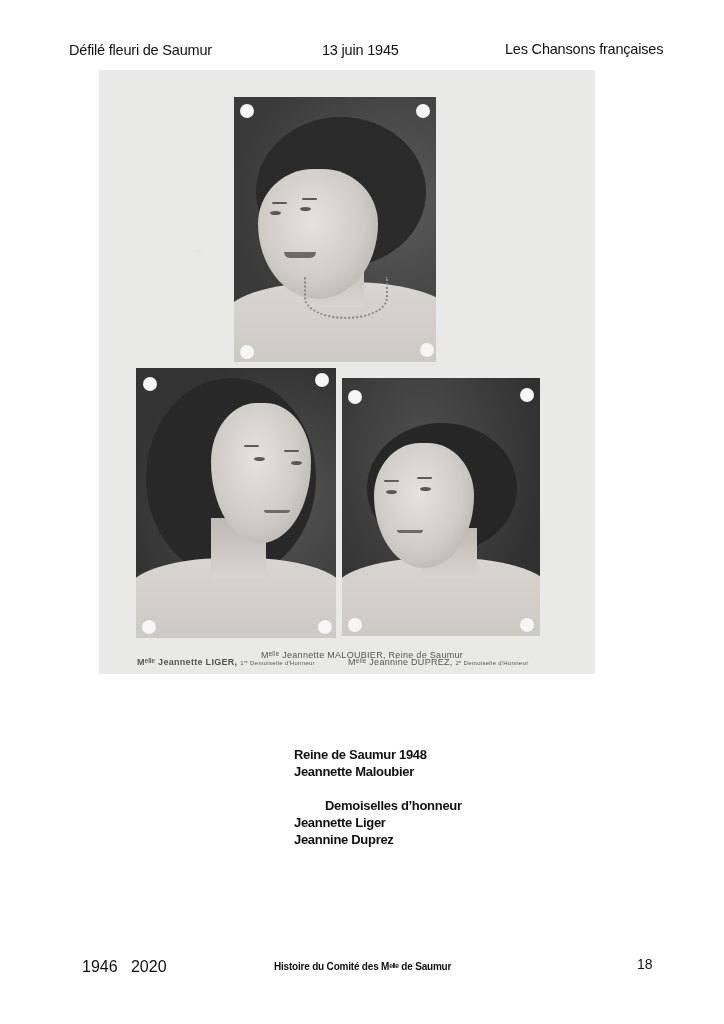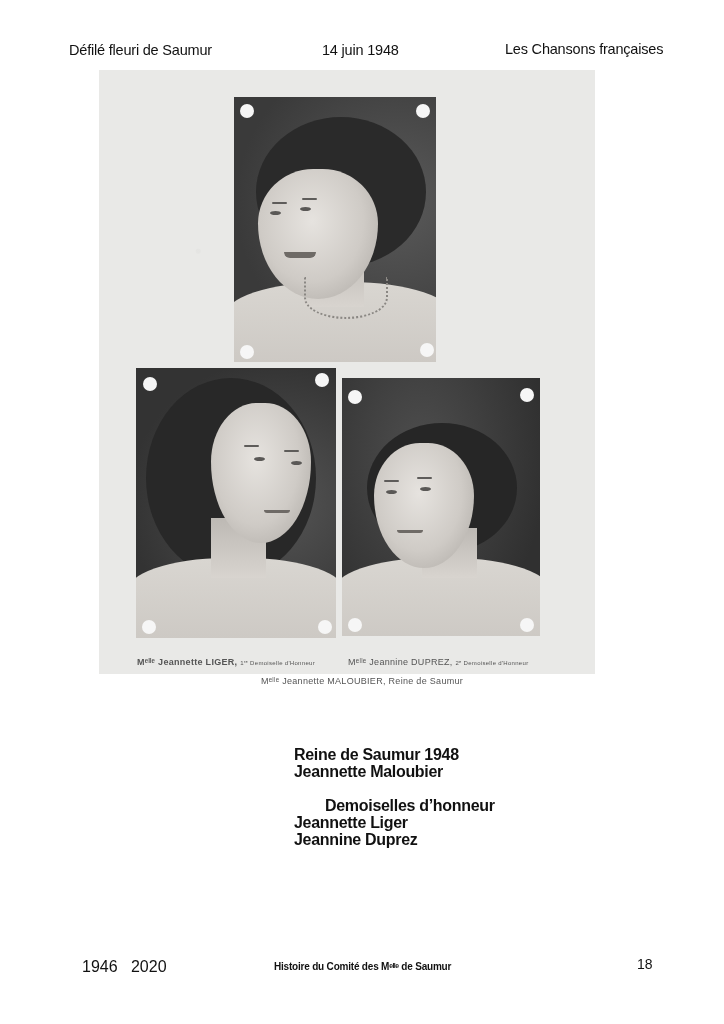--- a/index.html
+++ b/index.html
@@ -19,38 +19,38 @@
   
   .hair { position:absolute; border-radius:50%; background:#2e2e2e; }
   .face { position:absolute; border-radius:46% 46% 50% 50% / 42% 42% 58% 58%; background:radial-gradient(ellipse at 45% 40%, #e6e3df 0%, #cfcbc6 55%, #a9a5a0 100%); }
   .neck { position:absolute; background:linear-gradient(#bdb9b4, #d8d4cf); }
   .blouse { position:absolute; border-radius:45% 45% 0 0 / 35% 35% 0 0; background:linear-gradient(#d9d6d1, #cac6c1); }
   .eye { position:absolute; width:11px; height:4px; background:#5a5856; border-radius:50%; }
   .brow { position:absolute; width:15px; height:2px; background:#5e5c5a; border-radius:2px; }
   .mouth { position:absolute; height:4px; background:#6e6a66; border-radius:0 0 8px 8px; }
   .necklace { position:absolute; border:2px dotted #8a8783; border-top:none; border-radius:0 0 50% 50%; }
 
-  .cap1 { position:absolute; top:676px; left:0; width:724px; text-align:center; font-size:9px; color:#555; letter-spacing:0.3px; }
+  .cap1 { position:absolute; top:650px; left:0; width:724px; text-align:center; font-size:9px; color:#555; letter-spacing:0.3px; }
   .cap2 { position:absolute; top:657px; font-size:9px; color:#555; letter-spacing:0.3px; }
   .cap2 .small { font-size:6px; }
   #cap2-left { left:137px; }
   #cap2-right { left:348px; }
 
-  .info { position:absolute; left:294px; font-family:"Liberation Sans", sans-serif; font-weight:bold; font-size:16px; letter-spacing:-0.3px; line-height:17px; }
+  .info { position:absolute; left:294px; font-family:"Liberation Sans", sans-serif; font-weight:bold; font-size:13px; letter-spacing:-0.3px; line-height:17px; }
 
   .ftr { position:absolute; top:958px; }
   #ftr-left { left:82px; font-size:16px; }
   #ftr-center { left:274px; font-size:10px; font-weight:bold; top:961px; letter-spacing:-0.2px; }
   #ftr-right { left:637px; font-size:14px; top:956px; }
 </style>
 </head>
 <body>
 
 <div class="hdr" id="hdr-left">Défilé fleuri de Saumur</div>
-<div class="hdr" id="hdr-center">14 juin 1948</div>
+<div class="hdr" id="hdr-center">13 juin 1945</div>
 <div class="hdr" id="hdr-right">Les Chansons françaises</div>
 
 <div class="scan"></div>
 
 <div class="photo" style="left:234px; top:97px; width:202px; height:265px; background:radial-gradient(ellipse at 80% 40%, #5a5a5a, #3a3a3a 70%);">
   <div class="hair" style="left:22px; top:20px; width:170px; height:150px; background:#2a2a2a;"></div>
   <div class="blouse" style="left:-10px; top:185px; width:230px; height:100px;"></div>
   <div class="neck" style="left:70px; top:150px; width:60px; height:60px;"></div>
   <div class="face" style="left:24px; top:72px; width:120px; height:130px;"></div>
   <div class="brow" style="left:38px; top:105px;"></div>

